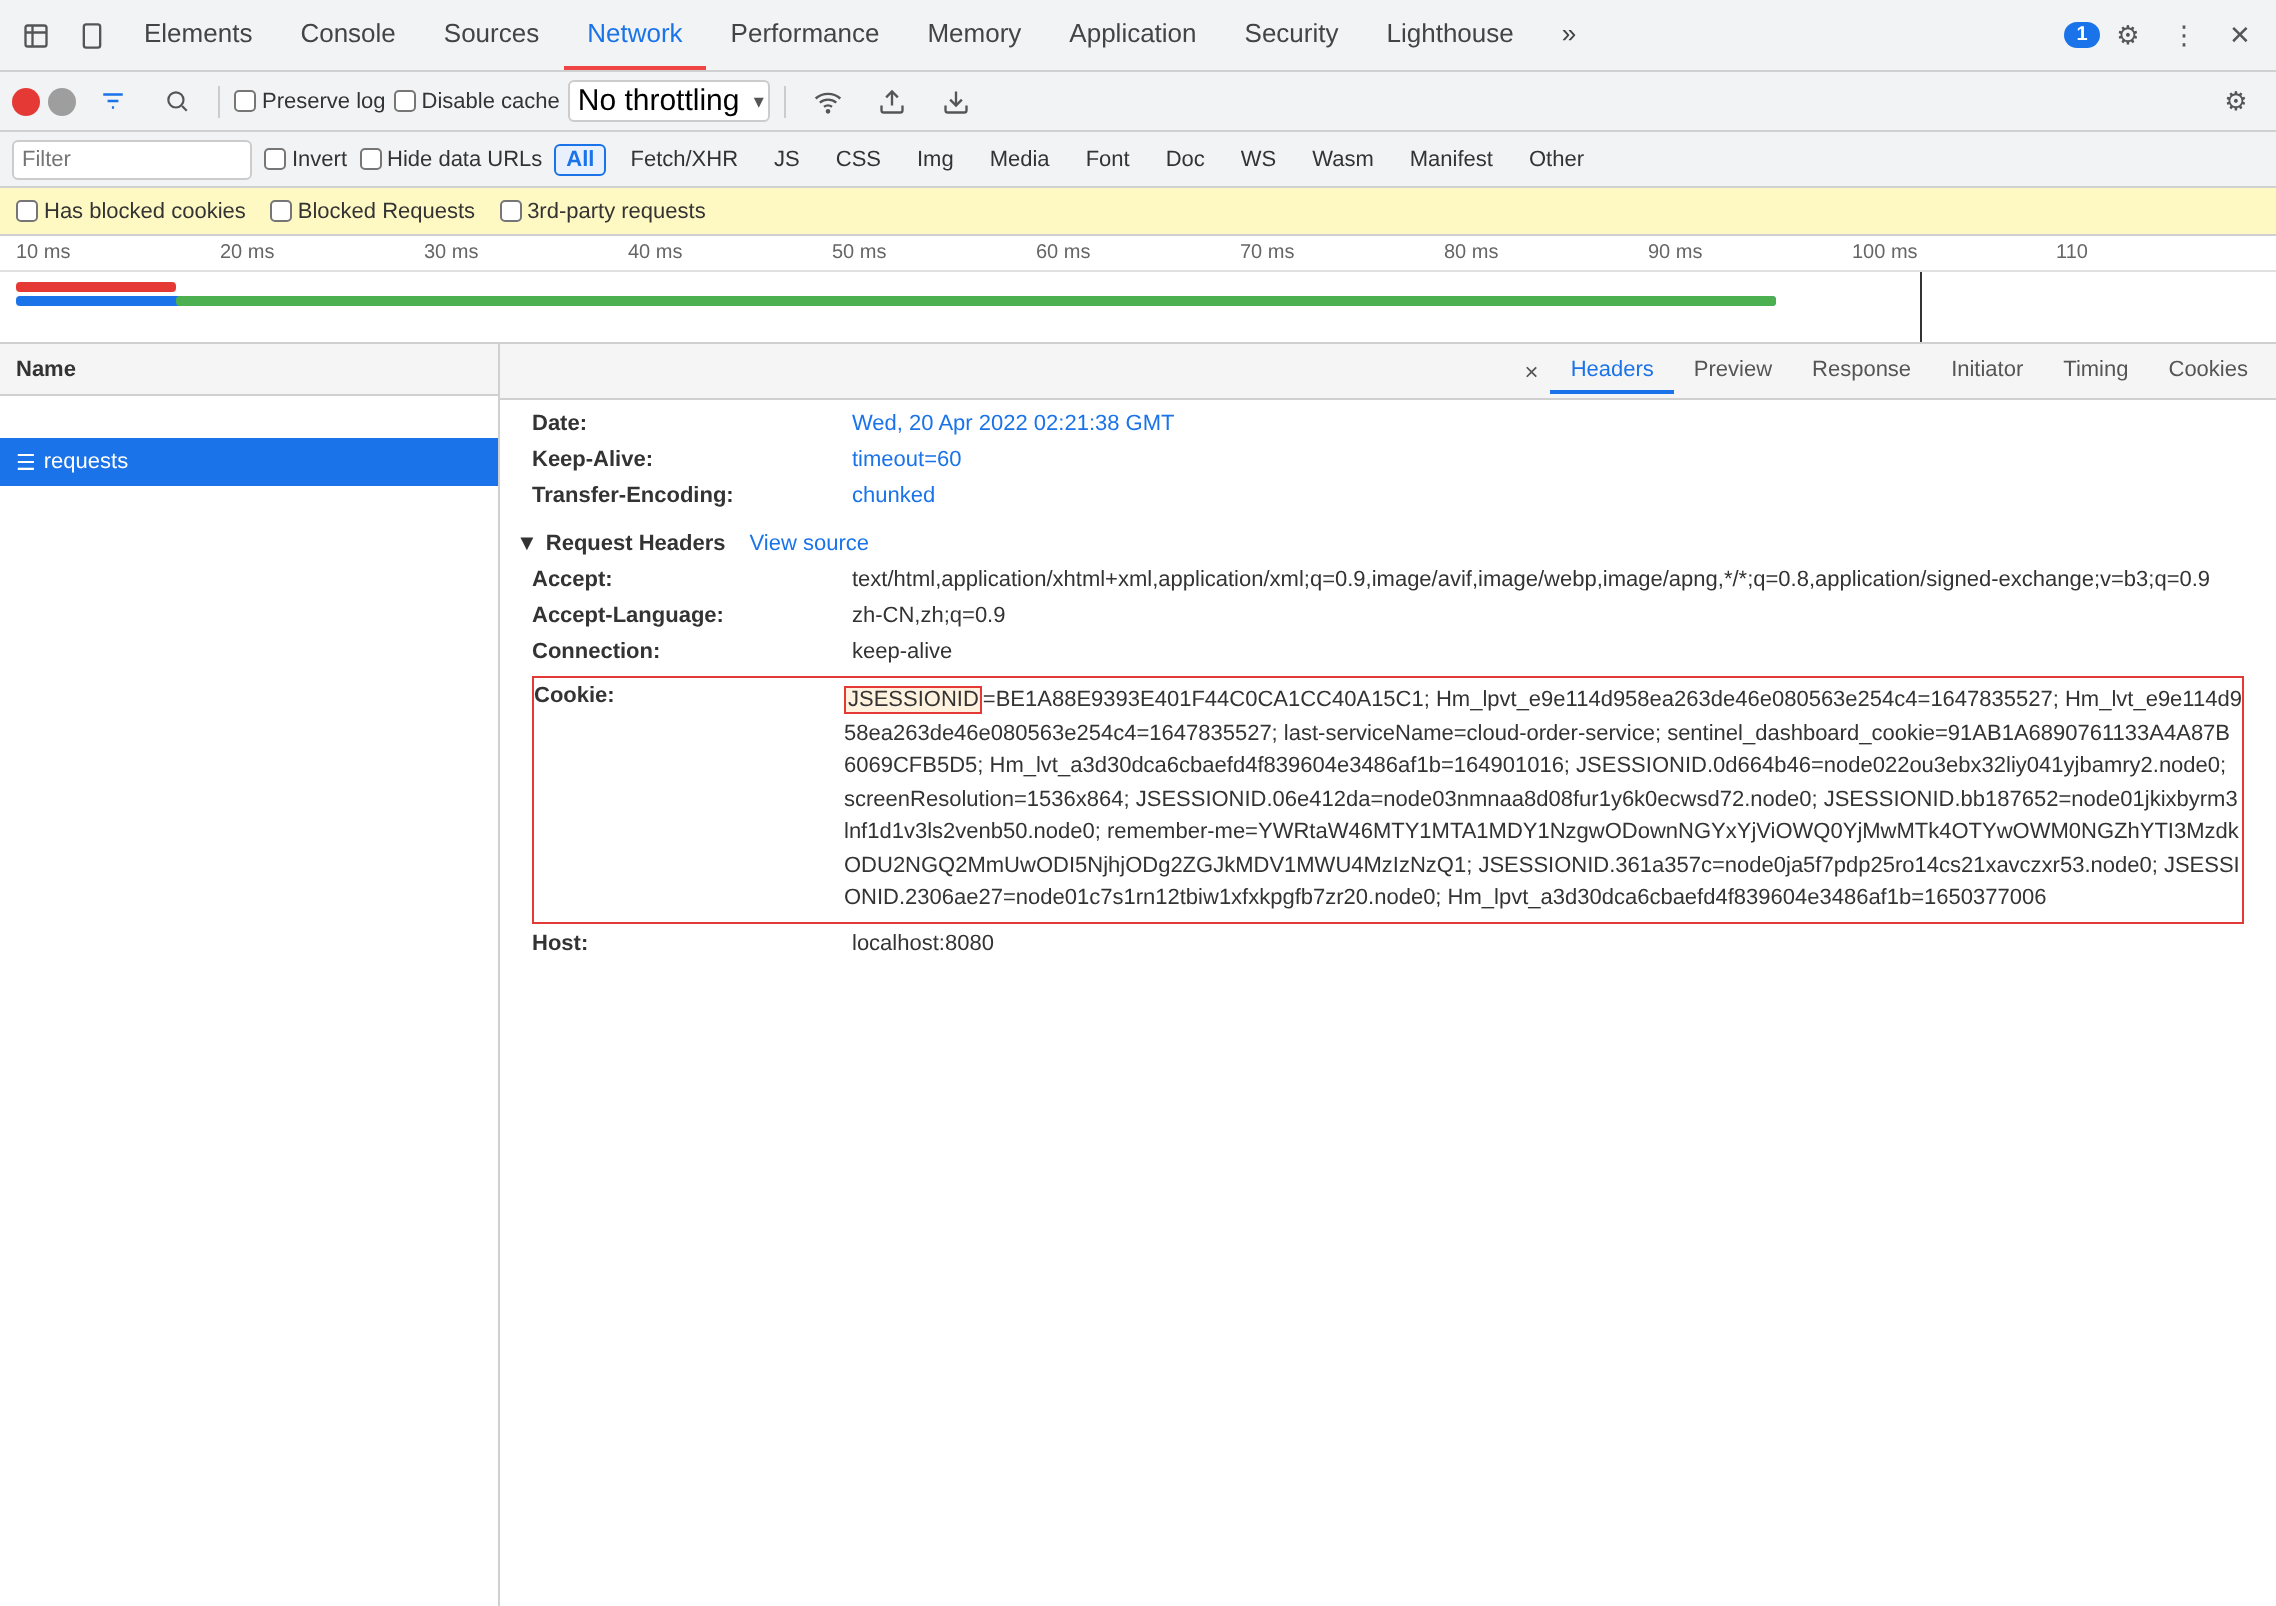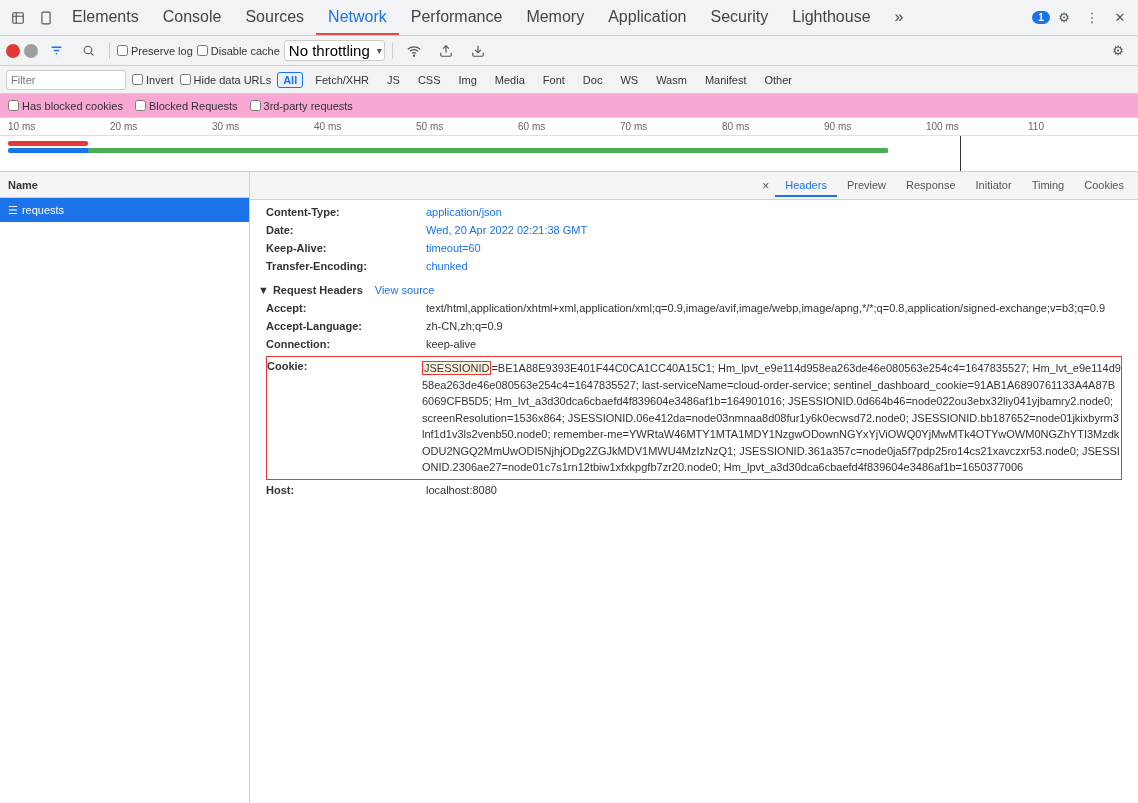--- a/index.html
+++ b/index.html
@@ -16,21 +16,21 @@
     }
     .tab-nav {
       display: flex;
       align-items: stretch;
       height: 100%;
     }
     .tab-nav .tab-item {
       display: flex;
       align-items: center;
       padding: 0 12px;
-      font-size: 16px;
+      font-size: 13px;
       color: #444;
       cursor: pointer;
       border-bottom: 2px solid transparent;
       white-space: nowrap;
       height: 100%;
     }
     .tab-nav .tab-item.active {
       color: #1a73e8;
       border-bottom: 2px solid #ef4444;
     }
@@ -109,21 +109,21 @@
       cursor: pointer;
       background: transparent;
       color: #333;
     }
     .filter-type-btn.active { background: #e8f0fe; color: #1a73e8; border: 1px solid #1a73e8; font-weight: bold; }
 
     
     #devtools-checkboxes {
       display: flex;
       align-items: center;
-      background: #f9a8d4;
+      background: #fef9c3;
       border-bottom: 1px solid #d0d0d0;
       height: 24px;
       padding: 0 8px;
       gap: 12px;
     }
 
     
     #timeline {
       background: white;
       border-bottom: 1px solid #d0d0d0;
@@ -171,20 +171,21 @@
     }
 
     
     #name-panel {
       width: 250px;
       min-width: 250px;
       border-right: 1px solid #d0d0d0;
       display: flex;
       flex-direction: column;
       background: white;
+      gap: 21px;
     }
     .name-header {
       padding: 4px 8px;
       font-size: 11px;
       font-weight: bold;
       color: #333;
       border-bottom: 1px solid #d0d0d0;
       background: #f5f5f5;
       height: 26px;
       display: flex;
@@ -470,24 +471,20 @@
       <div class="detail-tab">Response</div>
       <div class="detail-tab">Initiator</div>
       <div class="detail-tab">Timing</div>
       <div class="detail-tab">Cookies</div>
     </div>
 
     <div id="detail-content">
 
       <div class="detail-section">
         <div class="detail-row">
-          <span class="detail-key">Content-Type:</span>
-          <span class="detail-val">application/json</span>
-        </div>
-        <div class="detail-row">
           <span class="detail-key">Date:</span>
           <span class="detail-val">Wed, 20 Apr 2022 02:21:38 GMT</span>
         </div>
         <div class="detail-row">
           <span class="detail-key">Keep-Alive:</span>
           <span class="detail-val">timeout=60</span>
         </div>
         <div class="detail-row">
           <span class="detail-key">Transfer-Encoding:</span>
           <span class="detail-val">chunked</span>

